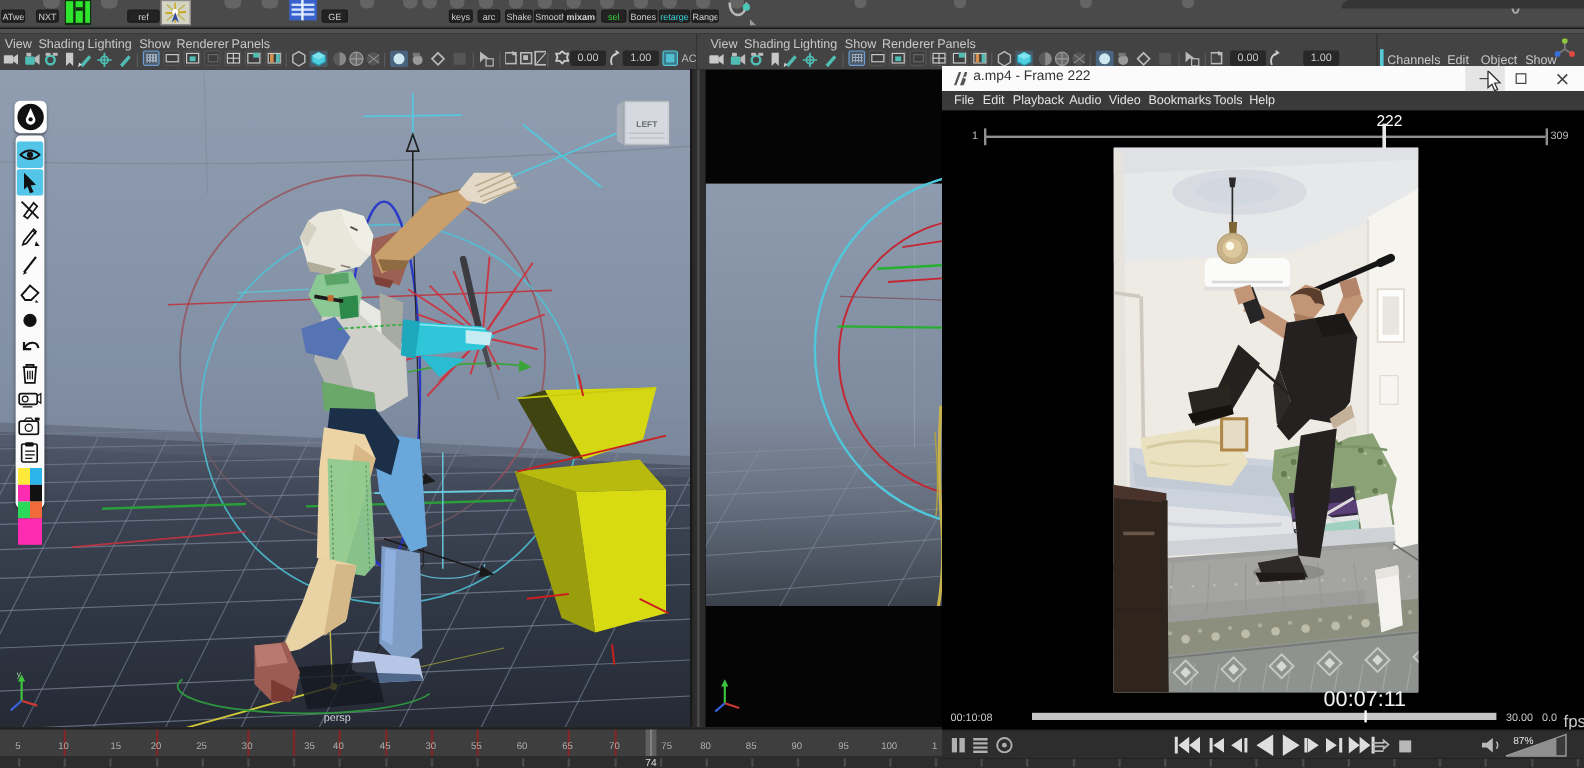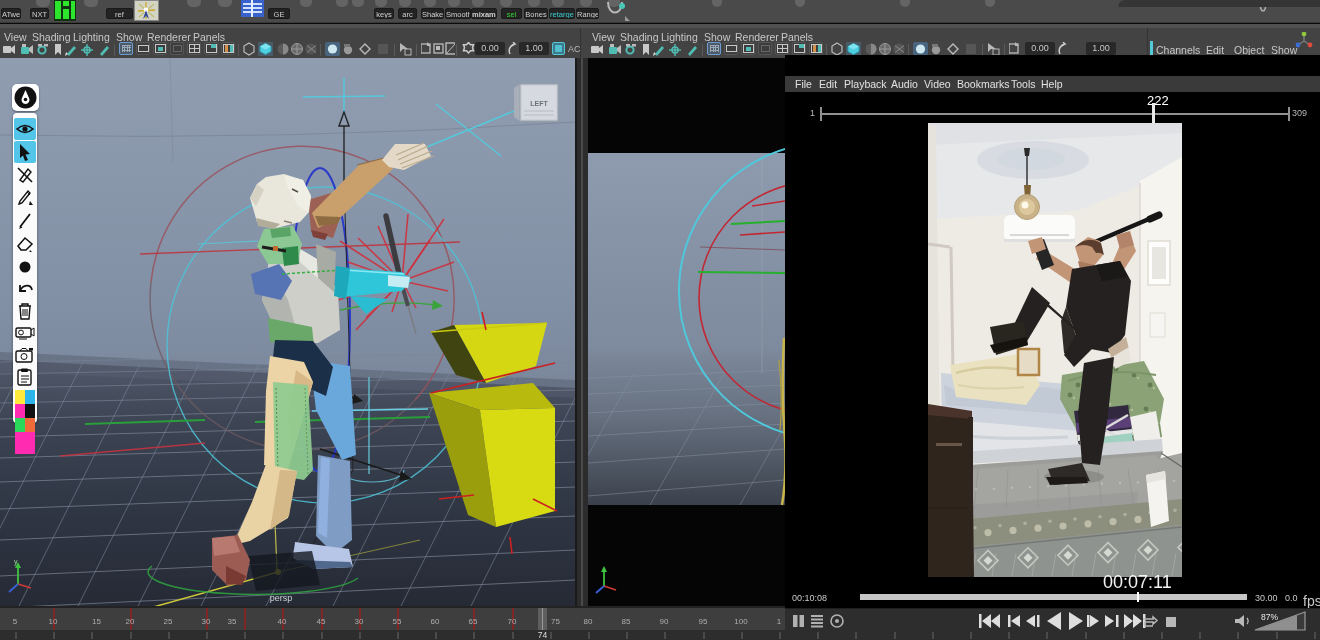--- a/index.html
+++ b/index.html
@@ -584,21 +584,21 @@
 <div class="abs" style="left:473px;top:0;width:1.5px;height:22px;background:#7e2726;"></div>
 <div class="abs" style="left:512px;top:0;width:1.5px;height:22px;background:#7e2726;"></div>
 <div class="abs" style="left:538px;top:0;width:9px;height:22px;background:#5f5f5f;"></div>
 <div class="abs" style="left:542px;top:0;width:1px;height:22px;background:#9a9a9a;"></div>
 <div class="abs" style="left:5px;top:9px;width:20px;text-align:center;color:#aeaeae;font-size:8px;">5</div>
 <div class="abs" style="left:43px;top:9px;width:20px;text-align:center;color:#aeaeae;font-size:8px;">10</div>
 <div class="abs" style="left:81px;top:9px;width:20px;text-align:right;color:#aeaeae;font-size:8px;">15</div>
 <div class="abs" style="left:120px;top:9px;width:20px;text-align:center;color:#aeaeae;font-size:8px;">20</div>
 <div class="abs" style="left:158px;top:9px;width:20px;text-align:center;color:#aeaeae;font-size:8px;">25</div>
 <div class="abs" style="left:196px;top:9px;width:20px;text-align:center;color:#aeaeae;font-size:8px;">30</div>
-<div class="abs" style="left:222px;top:9px;width:20px;text-align:center;color:#aeaeae;font-size:8px;">35</div>
+<div class="abs" style="left:248px;top:9px;width:20px;text-align:center;color:#aeaeae;font-size:8px;">35</div>
 <div class="abs" style="left:272px;top:9px;width:20px;text-align:center;color:#aeaeae;font-size:8px;">40</div>
 <div class="abs" style="left:311px;top:9px;width:20px;text-align:center;color:#aeaeae;font-size:8px;">45</div>
 <div class="abs" style="left:349px;top:9px;width:20px;text-align:center;color:#aeaeae;font-size:8px;">30</div>
 <div class="abs" style="left:387px;top:9px;width:20px;text-align:center;color:#aeaeae;font-size:8px;">55</div>
 <div class="abs" style="left:425px;top:9px;width:20px;text-align:center;color:#aeaeae;font-size:8px;">60</div>
 <div class="abs" style="left:463px;top:9px;width:20px;text-align:center;color:#aeaeae;font-size:8px;">65</div>
 <div class="abs" style="left:502px;top:9px;width:20px;text-align:center;color:#aeaeae;font-size:8px;">70</div>
 <div class="abs" style="left:540px;top:9px;width:20px;text-align:right;color:#aeaeae;font-size:8px;">75</div>
 <div class="abs" style="left:578px;top:9px;width:20px;text-align:center;color:#aeaeae;font-size:8px;">80</div>
 <div class="abs" style="left:616px;top:9px;width:20px;text-align:center;color:#aeaeae;font-size:8px;">85</div>
@@ -639,20 +639,36 @@
 <div class="abs" style="left:1085px;top:2px;width:1.5px;height:7px;background:#4a4a4a;"></div>
 <div class="abs" style="left:1123px;top:2px;width:1.5px;height:7px;background:#4a4a4a;"></div>
 <div class="abs" style="left:1161px;top:2px;width:1.5px;height:7px;background:#4a4a4a;"></div>
 <div class="abs" style="left:1199px;top:2px;width:1.5px;height:7px;background:#4a4a4a;"></div>
 <div class="abs" style="left:1237px;top:2px;width:1.5px;height:7px;background:#4a4a4a;"></div>
 <div class="abs" style="left:1276px;top:2px;width:1.5px;height:7px;background:#4a4a4a;"></div>
 <div class="abs" style="left:1314px;top:2px;width:1.5px;height:7px;background:#4a4a4a;"></div>
 <div class="abs" style="left:535px;top:0px;width:15px;text-align:center;color:#ddd;font-size:8.5px;background:#2d2d2d;">74</div>
 </div>
 <div class="abs" style="left:785px;top:55px;width:535px;height:577px;background:#000;">
+<div class="abs" style="left:0;top:0;width:535px;height:21px;background:#fbfbfb;">
+<svg class="abs" style="left:8px;top:4px;" width="14" height="13">
+          <path d="M2 12 L6 1 L8 1 L4 12 Z" fill="#555"></path>
+          <path d="M7 12 L11 1 L13 1 L12 5 L9 5 L12 7 L10 12 Z" fill="#555"></path>
+        </svg>
+<div class="abs" style="left:26px;top:3px;color:#333;font-size:11.5px;">a.mp4 - Frame 222</div>
+<div class="abs" style="left:436px;top:0;width:33px;height:21px;background:#e5e5e5;"></div>
+<div class="abs" style="left:448px;top:9.5px;width:10px;height:1.5px;background:#444;"></div>
+<svg class="abs" style="left:454px;top:4px;" width="15" height="17">
+          <path d="M1 0 L11 10 L6.5 10.3 L9 15.5 L6.5 16.5 L4.3 11.3 L1 14 Z" fill="#fff" stroke="#333" stroke-width="1.1"></path>
+        </svg>
+<div class="abs" style="left:478px;top:6px;width:9px;height:9px;border:1.4px solid #444;"></div>
+<svg class="abs" style="left:512px;top:6px;" width="10" height="10">
+          <path d="M1 1 L9 9 M9 1 L1 9" stroke="#444" stroke-width="1.4"></path>
+        </svg>
+</div>
 <div class="abs" style="left:0;top:21px;width:535px;height:16px;background:#3a3a3a;">
 <div class="abs" style="left:10px;top:2px;color:#e2e2e2;font-size:10.5px;">File</div>
 <div class="abs" style="left:34px;top:2px;color:#e2e2e2;font-size:10.5px;">Edit</div>
 <div class="abs" style="left:59px;top:2px;color:#e2e2e2;font-size:10.5px;">Playback</div>
 <div class="abs" style="left:106px;top:2px;color:#e2e2e2;font-size:10.5px;">Audio</div>
 <div class="abs" style="left:139px;top:2px;color:#e2e2e2;font-size:10.5px;">Video</div>
 <div class="abs" style="left:172px;top:2px;color:#e2e2e2;font-size:10.5px;">Bookmarks</div>
 <div class="abs" style="left:226px;top:2px;color:#e2e2e2;font-size:10.5px;">Tools</div>
 <div class="abs" style="left:256px;top:2px;color:#e2e2e2;font-size:10.5px;">Help</div>
 </div>

